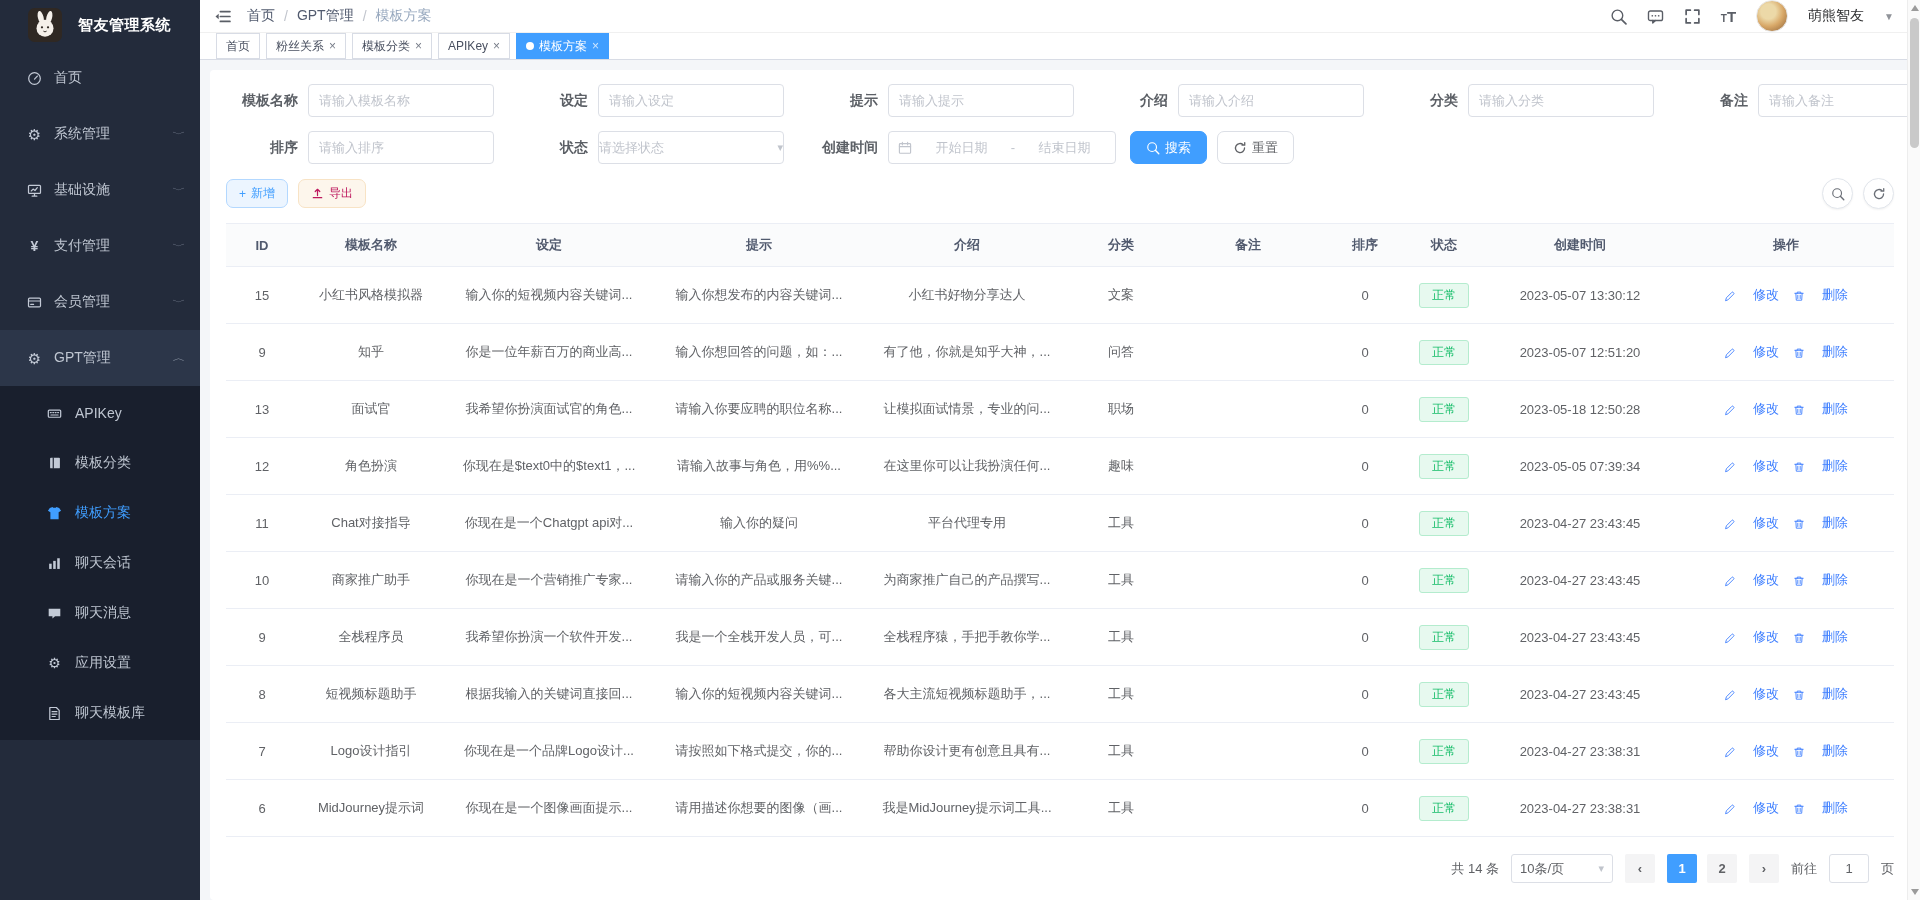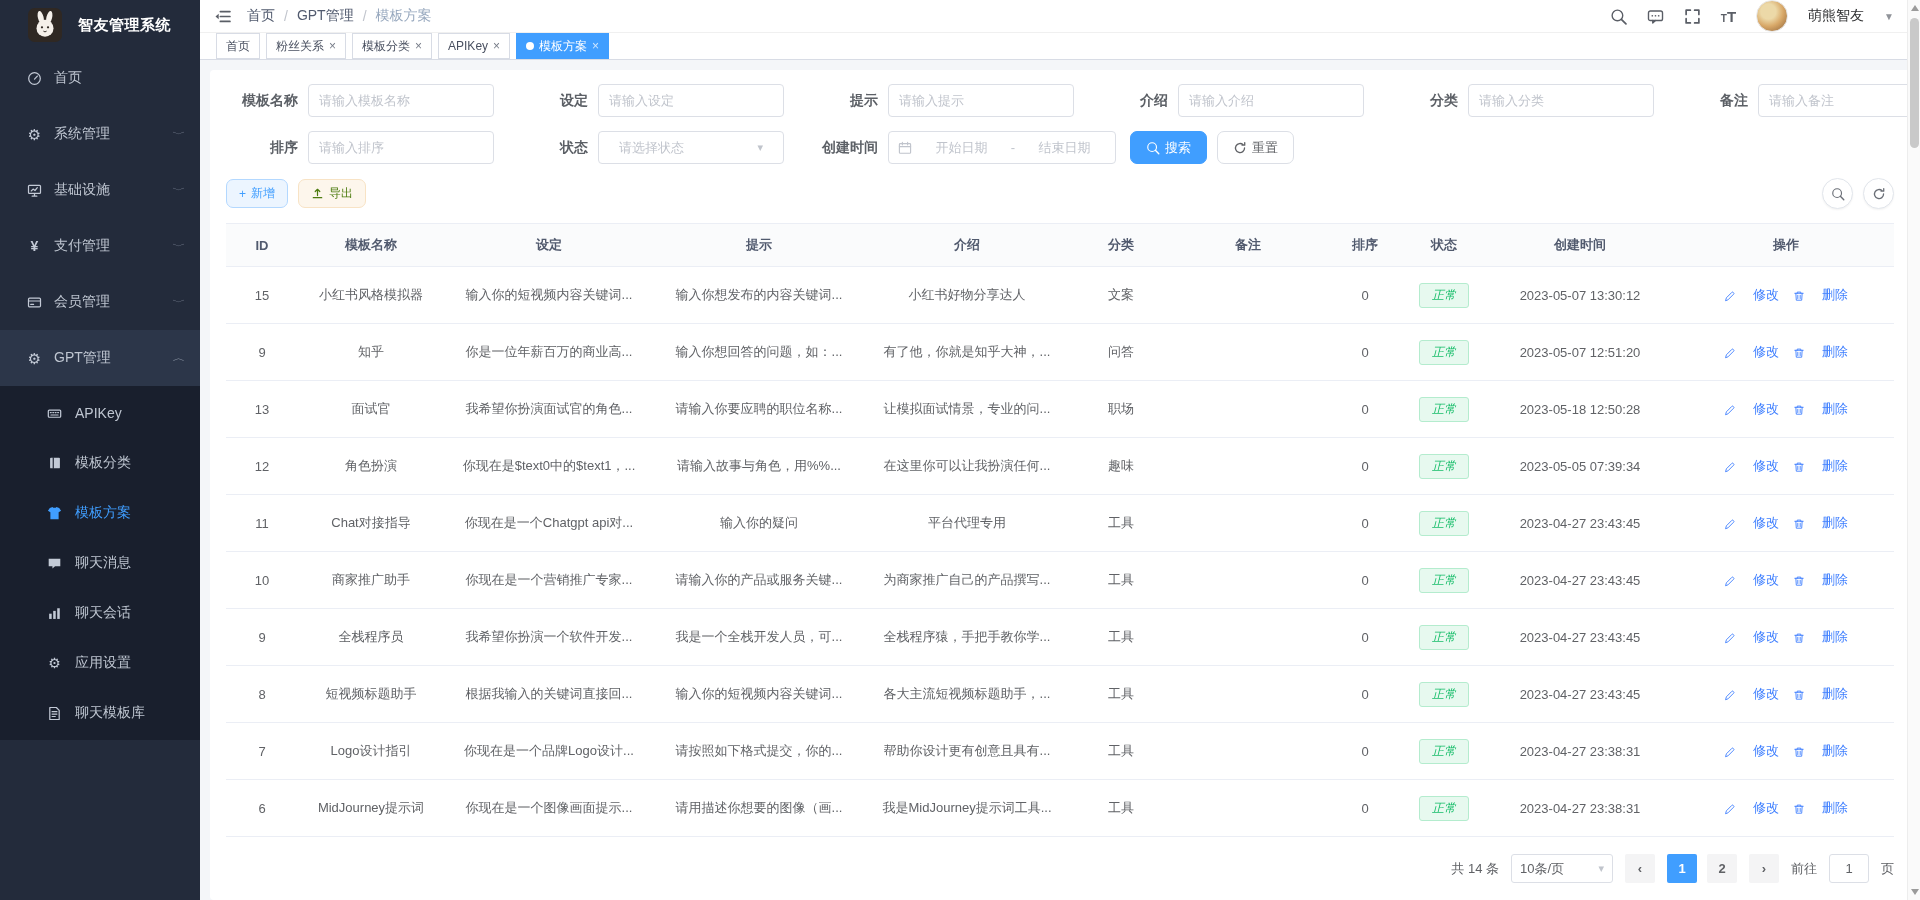--- a/index.html
+++ b/index.html
@@ -46,41 +46,41 @@
 
   .content { flex:1; padding:10px 10px 0 10px; background:#f4f6f9; }
   .card { background:#fff; border-radius:4px; padding:14px 16px 0 16px; min-height:830px; }
 
   
   .filter-row { display:flex; align-items:center; margin-bottom:14px; }
   .ffield { display:flex; align-items:center; margin-right:22px; }
   .ffield > label { width:72px; text-align:right; margin-right:10px; font-weight:700; color:#5c6066; font-size:14px; flex:none; }
   .f-input { width:186px; height:33px; border:1px solid #dcdfe6; border-radius:4px; padding:0 10px; font-size:13px; color:#606266; font-family:inherit; outline:none; }
   .f-input::placeholder { color:#c0c4cc; }
-  .f-select { width:186px; height:33px; border:1px solid #dcdfe6; border-radius:4px; padding:0 20px; display:flex; align-items:center; color:#c0c4cc; font-size:13px; cursor:pointer; }
+  .f-select { width:186px; height:33px; border:1px solid #dcdfe6; border-radius:4px; padding:0 0; display:flex; align-items:center; color:#c0c4cc; font-size:13px; cursor:pointer; }
   .f-select .sel-caret { margin-left:auto; color:#c0c4cc; font-size:11px; }
   .daterange { width:228px; height:33px; border:1px solid #dcdfe6; border-radius:4px; padding:0 9px; display:flex; align-items:center; gap:8px; color:#c0c4cc; font-size:13px; cursor:pointer; }
   .daterange .ph { flex:1; text-align:center; }
   .daterange .cal { display:inline-flex; color:#c0c4cc; }
   .btn { display:inline-flex; align-items:center; gap:5px; border-radius:7px; font-size:13px; cursor:pointer; font-family:inherit; }
   .btn-search { height:33px; padding:0 15px; background:#409eff; border:1px solid #409eff; color:#fff; margin-left:14px; }
   .btn-reset { height:33px; padding:0 15px; background:#fff; border:1px solid #dcdfe6; color:#606266; margin-left:10px; }
 
   
   .toolbar { display:flex; align-items:center; margin:8px 0 14px 0; }
   .btn-add { height:29px; padding:0 12px; font-size:12px; color:#409eff; background:#ecf5ff; border:1px solid #b3d8ff; }
-  .btn-export { height:29px; padding:0 12px; font-size:12px; color:#4d7c0f; background:#fdf6ec; border:1px solid #f8e3c5; margin-left:10px; }
+  .btn-export { height:29px; padding:0 12px; font-size:12px; color:#be185d; background:#fdf6ec; border:1px solid #f8e3c5; margin-left:10px; }
   .toolbar-right { margin-left:auto; display:flex; gap:10px; }
   .circle-btn { width:31px; height:31px; border-radius:50%; background:#fff; border:1px solid #e2e6ec; color:#6a6e76; display:inline-flex; align-items:center; justify-content:center; cursor:pointer; box-shadow:0 1px 2px rgba(0,0,0,.05); }
 
   
   table { width:100%; border-collapse:collapse; table-layout:fixed; }
   th { height:43px; background:#fafbfc; border-top:1px solid #ebeef5; border-bottom:1px solid #ebeef5; font-size:13px; color:#515a6e; font-weight:700; text-align:center; }
   td { height:57px; border-bottom:1px solid #ebeef5; font-size:13px; color:#606266; text-align:center; white-space:nowrap; overflow:hidden; text-overflow:ellipsis; padding:0 4px; }
-  .tag-success { display:inline-block; padding:3px 12px; font-size:12px; color:#19be6b; background:#e7f9ef; border:1px solid #b4ecce; border-radius:3px;font-style:italic; }
+  .tag-success { display:inline-block; padding:3px 12px; font-size:12px; color:#19be6b; background:#e7f9ef; border:1px solid #b4ecce; border-radius:3px; }
   .op-link { color:#3d7eff; cursor:pointer; display:inline-flex; align-items:center; gap:17px; margin:0 7px; }
   .op-link svg { flex:none; }
 
   
   .pagination { display:flex; align-items:center; justify-content:flex-end; gap:12px; margin-top:17px; font-size:13px; color:#606266; }
   .pg-size { width:102px; height:29px; border:1px solid #dcdfe6; border-radius:3px; display:flex; align-items:center; padding:0 8px; color:#606266; cursor:pointer; }
   .pg-size .sel-caret { margin-left:auto; color:#c0c4cc; font-size:11px; }
   .page-btn { min-width:30px; height:29px; background:#f4f4f5; color:#606266; border:none; border-radius:2px; font-size:13px; font-weight:600; display:inline-flex; align-items:center; justify-content:center; cursor:pointer; font-family:inherit; }
   .page-btn.active { background:#409eff; color:#fff; }
   .goto-input { width:40px; height:29px; border:1px solid #dcdfe6; border-radius:3px; text-align:center; font-size:13px; color:#606266; outline:none; font-family:inherit; }
@@ -184,34 +184,34 @@
           <span class="mi-icon">
             <svg width="15" height="15" viewBox="0 0 16 16" fill="none" stroke="currentColor" stroke-width="1.3" stroke-linecap="round" stroke-linejoin="round">
               <path d="M3 2.2 6 1c0 1.2 4 1.2 4 0l3 1.2L15 5l-2.6 1.6V14H3.6V6.6L1 5z" fill="currentColor" stroke="none"></path>
             </svg>
           </span>
           <span class="mi-label">模板方案</span>
         </div>
         <div class="submenu-item">
           <span class="mi-icon">
             <svg width="15" height="15" viewBox="0 0 16 16" fill="none" stroke="currentColor" stroke-width="1.3" stroke-linecap="round" stroke-linejoin="round">
-              <path d="M1.8 2.8h12.4v8H8.6l-2.8 2.6v-2.6H1.8z" fill="currentColor" stroke="none"></path>
-            </svg>
-          </span>
-          <span class="mi-label">聊天消息</span>
-        </div>
-        <div class="submenu-item">
-          <span class="mi-icon">
-            <svg width="15" height="15" viewBox="0 0 16 16" fill="none" stroke="currentColor" stroke-width="1.3" stroke-linecap="round" stroke-linejoin="round">
               <rect x="2.3" y="8.2" width="2.7" height="5.6" fill="currentColor" stroke="none"></rect>
               <rect x="6.6" y="5.2" width="2.7" height="8.6" fill="currentColor" stroke="none"></rect>
               <rect x="10.9" y="2.4" width="2.7" height="11.4" fill="currentColor" stroke="none"></rect>
             </svg>
           </span>
           <span class="mi-label">聊天会话</span>
+        </div>
+        <div class="submenu-item">
+          <span class="mi-icon">
+            <svg width="15" height="15" viewBox="0 0 16 16" fill="none" stroke="currentColor" stroke-width="1.3" stroke-linecap="round" stroke-linejoin="round">
+              <path d="M1.8 2.8h12.4v8H8.6l-2.8 2.6v-2.6H1.8z" fill="currentColor" stroke="none"></path>
+            </svg>
+          </span>
+          <span class="mi-label">聊天消息</span>
         </div>
         <div class="submenu-item">
           <span class="mi-icon">
             <span style="font-size:14px;line-height:1">⚙</span>
           </span>
           <span class="mi-label">应用设置</span>
         </div>
         <div class="submenu-item">
           <span class="mi-icon">
             <svg width="15" height="15" viewBox="0 0 16 16" fill="none" stroke="currentColor" stroke-width="1.3" stroke-linecap="round" stroke-linejoin="round">

